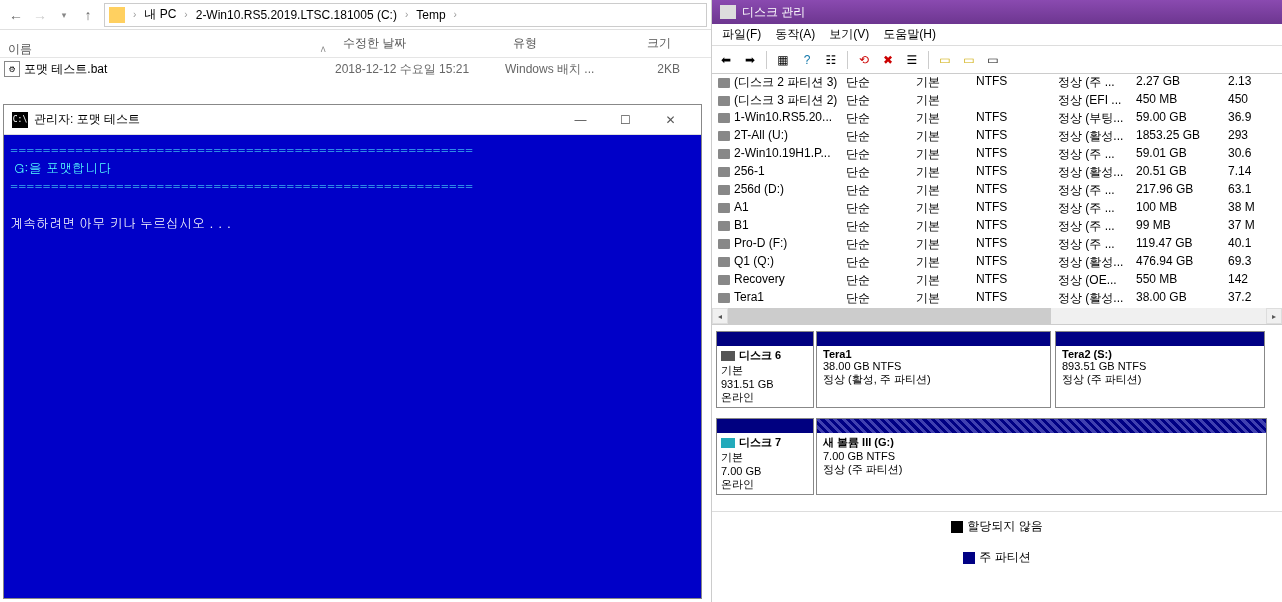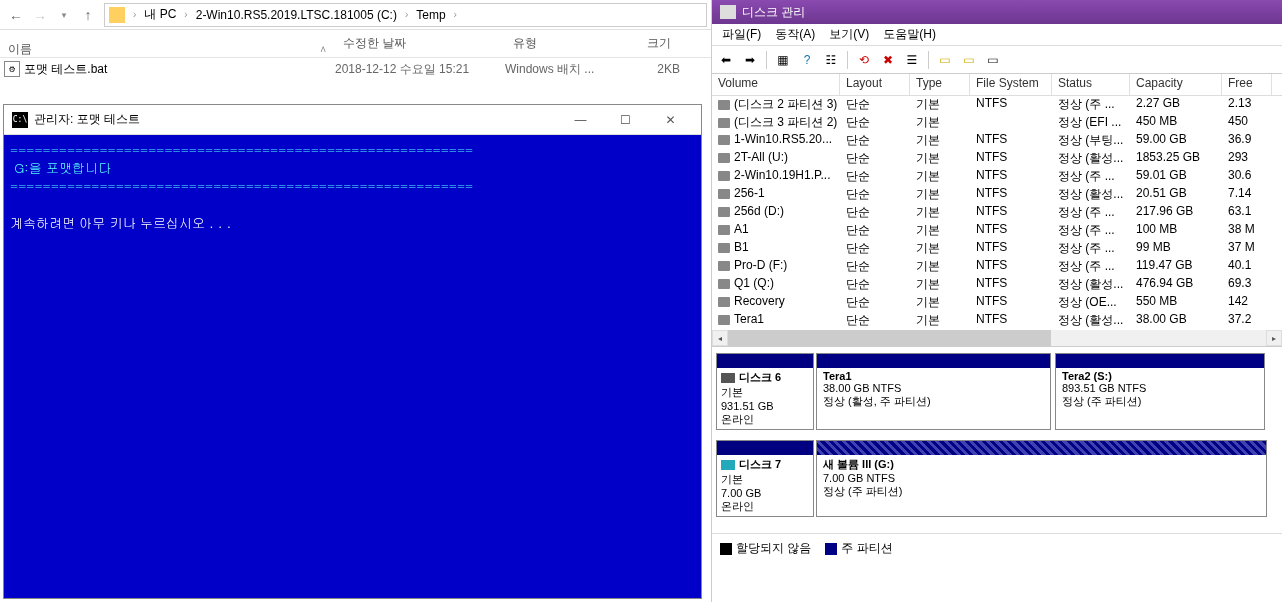--- a/index.html
+++ b/index.html
@@ -77,21 +77,21 @@
 .disk-head-title { font-weight: bold; display: flex; align-items: center; gap: 4px; }
 .disk-head-icon { width: 14px; height: 10px; background: #555; display: inline-block; }
 .disk-head-icon.cyan { background: #2ab; }
 .disk-partitions { flex: 1; display: flex; gap: 4px; margin-left: 2px; }
 .partition { border: 1px solid #888; padding: 0; font-size: 11px; flex-shrink: 0; position: relative; }
 .part-bar { height: 14px; background: #000084; }
 .part-bar.hatched { background: repeating-linear-gradient(45deg, #000084, #000084 3px, #4040b0 3px, #4040b0 6px); }
 .part-body { padding: 2px 6px; }
 .part-title { font-weight: bold; }
 
-.dm-legend { display: flex; gap: 14px; padding: 6px 8px; font-size: 12px; border-top: 1px solid #ddd; align-items: center; }
+.dm-legend { display: flex; gap: 14px; padding: 6px 8px; font-size: 12px; border-top: 1px solid #ddd; align-items: center; flex-direction: column; }
 .legend-sw { width: 12px; height: 12px; display: inline-block; margin-right: 4px; vertical-align: middle; }
 .legend-black { background: #000; }
 .legend-blue { background: #000084; }
 </style>
 </head>
 <body>
 
 <div class="explorer">
   <div class="explorer-nav">
     <div class="nav-btn">
@@ -176,29 +176,20 @@
     <div class="tb-btn" style="color:#c00">⟲</div>
     <div class="tb-btn" style="color:#c00">✖</div>
     <div class="tb-btn">☰</div>
     <div class="tb-sep"></div>
     <div class="tb-btn" style="color:#ca0">▭</div>
     <div class="tb-btn" style="color:#ca0">▭</div>
     <div class="tb-btn">▭</div>
   </div>
 
   <div class="dm-list">
-    <div class="dm-list-header">
-      <div class="dm-lh dm-col-vol">Volume</div>
-      <div class="dm-lh dm-col-layout">Layout</div>
-      <div class="dm-lh dm-col-type">Type</div>
-      <div class="dm-lh dm-col-fs">File System</div>
-      <div class="dm-lh dm-col-status">Status</div>
-      <div class="dm-lh dm-col-cap">Capacity</div>
-      <div class="dm-lh dm-col-free">Free</div>
-    </div>
     <div id="volume-rows">
         <div class="dm-row">
           <div class="dm-cell dm-col-vol"><span class="vol-icon"></span>(디스크 2 파티션 3)</div>
           <div class="dm-cell dm-col-layout">단순</div>
           <div class="dm-cell dm-col-type">기본</div>
           <div class="dm-cell dm-col-fs">NTFS</div>
           <div class="dm-cell dm-col-status">정상 (주 ...</div>
           <div class="dm-cell dm-col-cap">2.27 GB</div>
           <div class="dm-cell dm-col-free">2.13</div>
         </div>

